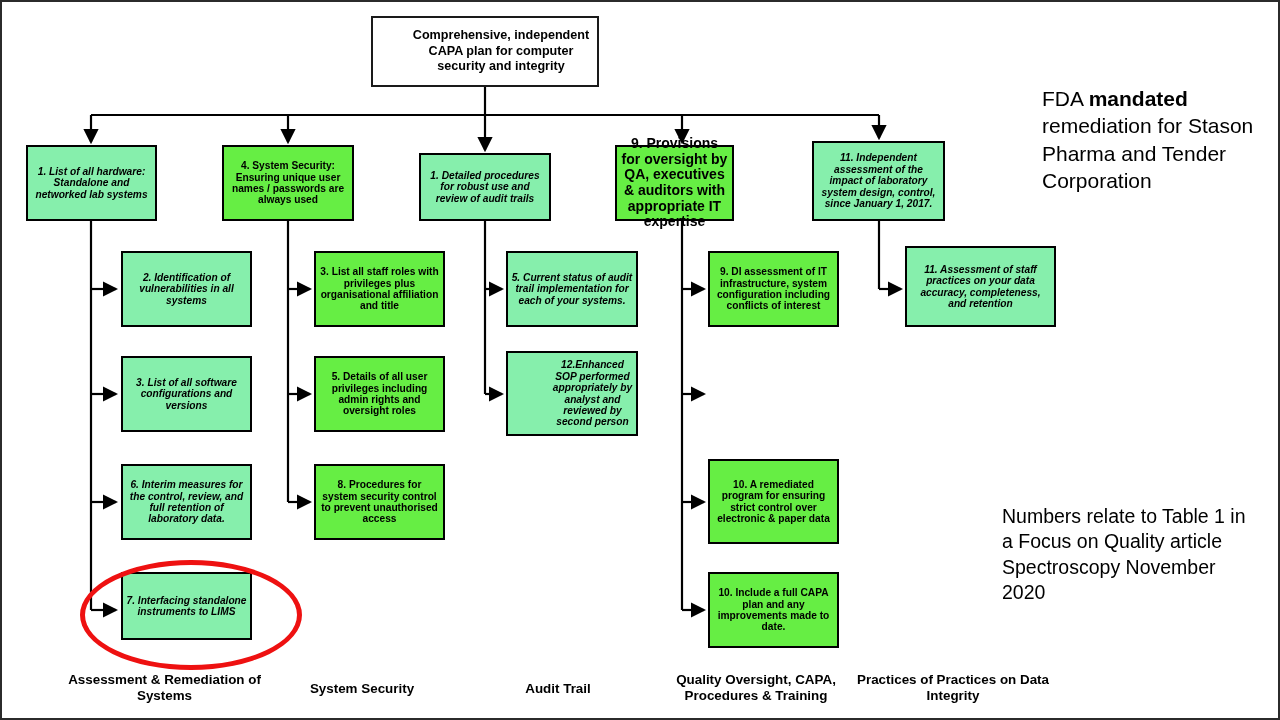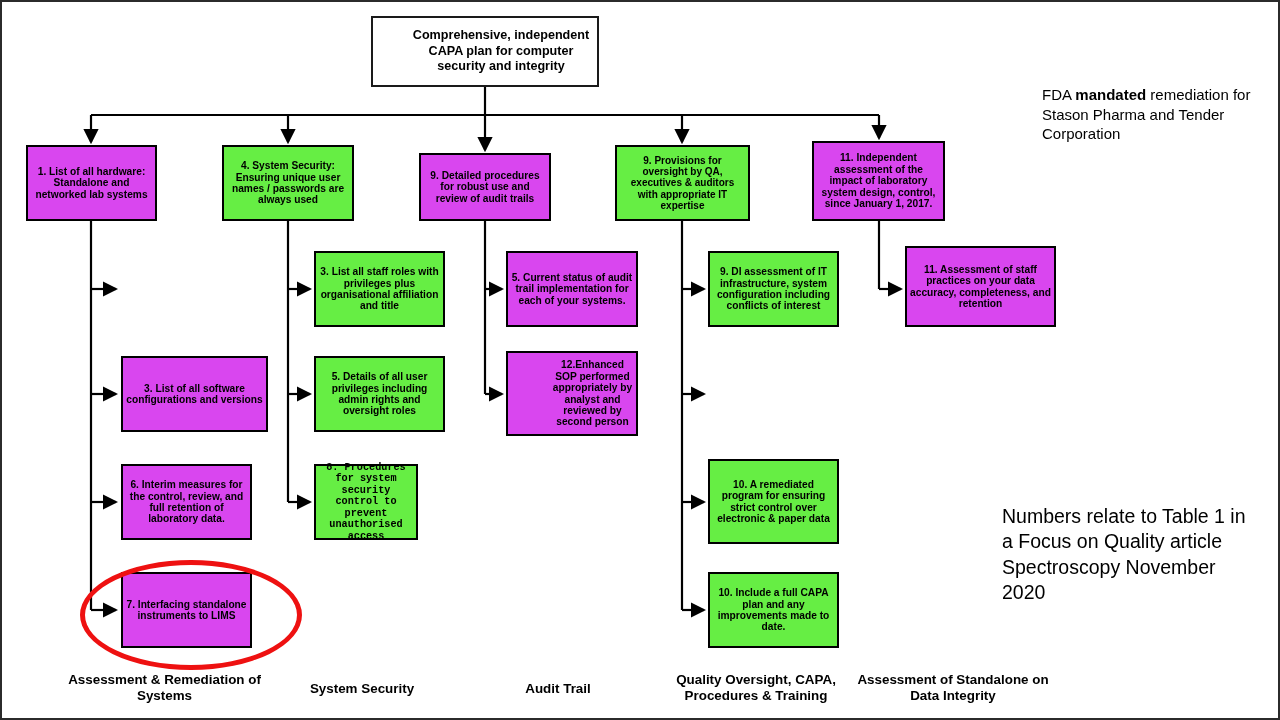--- a/index.html
+++ b/index.html
@@ -15,21 +15,21 @@
     position:absolute;box-sizing:border-box;
     border:2px solid #000000;
     display:flex;align-items:center;justify-content:center;
     text-align:center;
     color:#000000;
     font-weight:bold;
     line-height:1.12;
     padding:2px 3px;
     z-index:3;
   }
-  .node.yellow{background:#d946ef;}
+  .node.yellow{background:#86efac;font-style:italic;}
   .node.green{background:#66ee44;}
   .node .txt{display:block;width:100%;}
   .root{
     position:absolute;box-sizing:border-box;
     background:#ffffff;border:2px solid #1a1a1a;
     display:flex;align-items:center;justify-content:center;
     text-align:center;color:#000000;font-weight:bold;
     line-height:1.22;z-index:3;padding-left:32px;
   }
   .colcap{
@@ -95,55 +95,58 @@
     </g>
   </svg>
 
   <div class="root" style="left:369px;top:14px;width:228px;height:71px;font-size:12.6px;">
     <span class="txt">Comprehensive, independent CAPA plan for computer security and integrity</span>
   </div>
 
   <div class="node yellow" style="left:24px;top:143px;width:131px;height:76px;font-size:10.2px;">
     <span class="txt">1. List of all hardware: Standalone and networked lab systems</span>
   </div>
-  <div class="node yellow" style="left:119px;top:354px;width:147px;height:76px;font-size:10.2px;">
+  <div class="node yellow" style="left:119px;top:249px;width:131px;height:76px;font-size:10.2px;">
+    <span class="txt">2. Identification of vulnerabilities in all systems</span>
+  </div>
+  <div class="node yellow" style="left:119px;top:354px;width:131px;height:76px;font-size:10.2px;">
     <span class="txt">3. List of all software configurations and versions</span>
   </div>
   <div class="node yellow" style="left:119px;top:462px;width:131px;height:76px;font-size:10.2px;">
     <span class="txt">6. Interim measures for the control, review, and full retention of laboratory data.</span>
   </div>
-  <div class="node yellow" style="left:119px;top:570px;width:131px;height:76px;font-size:10.2px;">
+  <div class="node yellow" style="left:119px;top:570px;width:131px;height:68px;font-size:10.2px;">
     <span class="txt">7. Interfacing standalone instruments to LIMS</span>
   </div>
   <div class="ellipse" style="left:78px;top:558px;width:212px;height:100px;"></div>
 
   <div class="node green" style="left:220px;top:143px;width:132px;height:76px;font-size:10.2px;">
     <span class="txt">4. System Security: Ensuring unique user names / passwords are always used</span>
   </div>
   <div class="node green" style="left:312px;top:249px;width:131px;height:76px;font-size:10.2px;">
     <span class="txt">3. List all staff roles with privileges plus organisational affiliation and title</span>
   </div>
   <div class="node green" style="left:312px;top:354px;width:131px;height:76px;font-size:10.2px;">
     <span class="txt">5. Details of all user privileges including admin rights and oversight roles</span>
   </div>
-  <div class="node green" style="left:312px;top:462px;width:104px;height:76px;font-size:10.2px;font-family:Liberation Mono, monospace;">
+  <div class="node green" style="left:312px;top:462px;width:131px;height:76px;font-size:10.2px;">
     <span class="txt">8. Procedures for system security control to prevent unauthorised access</span>
   </div>
 
   <div class="node yellow" style="left:417px;top:151px;width:132px;height:68px;font-size:10.2px;">
-    <span class="txt">9. Detailed procedures for robust use and review of audit trails</span>
+    <span class="txt">1. Detailed procedures for robust use and review of audit trails</span>
   </div>
   <div class="node yellow" style="left:504px;top:249px;width:132px;height:76px;font-size:10.2px;">
     <span class="txt">5. Current status of audit trail implementation for each of your systems.</span>
   </div>
   <div class="node yellow" style="left:504px;top:349px;width:132px;height:85px;font-size:10.2px;padding-left:44px;">
     <span class="txt">12.Enhanced SOP performed appropriately by analyst and reviewed by second person</span>
   </div>
 
-  <div class="node green" style="left:613px;top:143px;width:135px;height:76px;font-size:10px;">
+  <div class="node green" style="left:613px;top:143px;width:119px;height:76px;font-size:14px;">
     <span class="txt">9. Provisions for oversight by QA, executives &amp; auditors with appropriate IT expertise</span>
   </div>
   <div class="node green" style="left:706px;top:249px;width:131px;height:76px;font-size:10.2px;">
     <span class="txt">9. DI assessment of IT infrastructure, system configuration including conflicts of interest</span>
   </div>
   <div class="node green" style="left:706px;top:457px;width:131px;height:85px;font-size:10.2px;">
     <span class="txt">10. A remediated program for ensuring strict control over electronic &amp; paper data</span>
   </div>
   <div class="node green" style="left:706px;top:570px;width:131px;height:76px;font-size:10.2px;">
     <span class="txt">10. Include a full CAPA plan and any improvements made to date.</span>
@@ -153,20 +156,20 @@
     <span class="txt">11. Independent assessment of the impact of laboratory system design, control, since January 1, 2017.</span>
   </div>
   <div class="node yellow" style="left:903px;top:244px;width:151px;height:81px;font-size:10.2px;">
     <span class="txt">11. Assessment of staff practices on your data accuracy, completeness, and retention</span>
   </div>
 
   <div class="colcap" style="left:50px;top:670px;width:225px;font-size:13.4px;">Assessment &amp; Remediation of Systems</div>
   <div class="colcap" style="left:250px;top:679px;width:220px;font-size:13.4px;">System Security</div>
   <div class="colcap" style="left:446px;top:679px;width:220px;font-size:13.4px;">Audit Trail</div>
   <div class="colcap" style="left:643px;top:670px;width:222px;font-size:13.4px;">Quality Oversight, CAPA, Procedures &amp; Training</div>
-  <div class="colcap" style="left:853px;top:670px;width:196px;font-size:13.4px;">Assessment of Standalone on Data Integrity</div>
+  <div class="colcap" style="left:853px;top:670px;width:196px;font-size:13.4px;">Practices of Practices on Data Integrity</div>
 
-  <div class="sidenote" style="left:1040px;top:83px;width:230px;font-size:15px;">
+  <div class="sidenote" style="left:1040px;top:83px;width:230px;font-size:21px;">
     <span>FDA </span><b>mandated</b><span> remediation for Stason Pharma and Tender Corporation</span>
   </div>
   <div class="sidenote" style="left:1000px;top:502px;width:256px;font-size:19.5px;">Numbers relate to Table 1 in a Focus on Quality article Spectroscopy November 2020</div>
 
 </div>
 
 </body></html>

